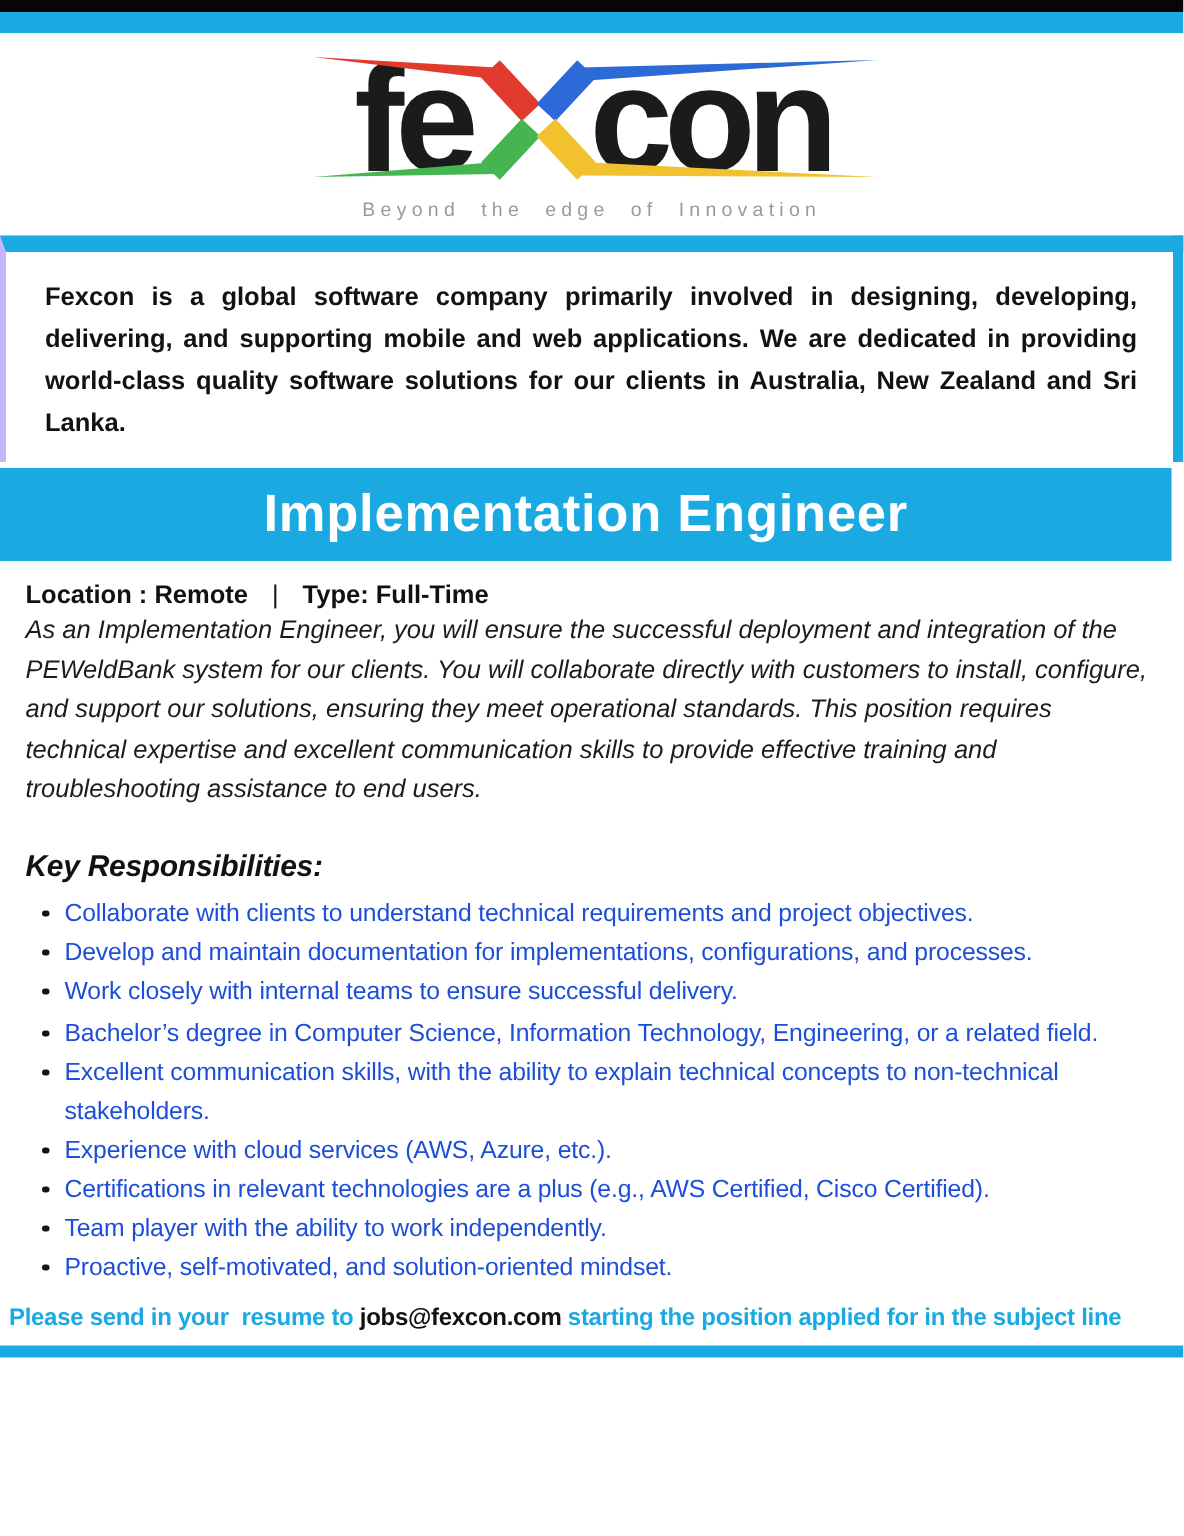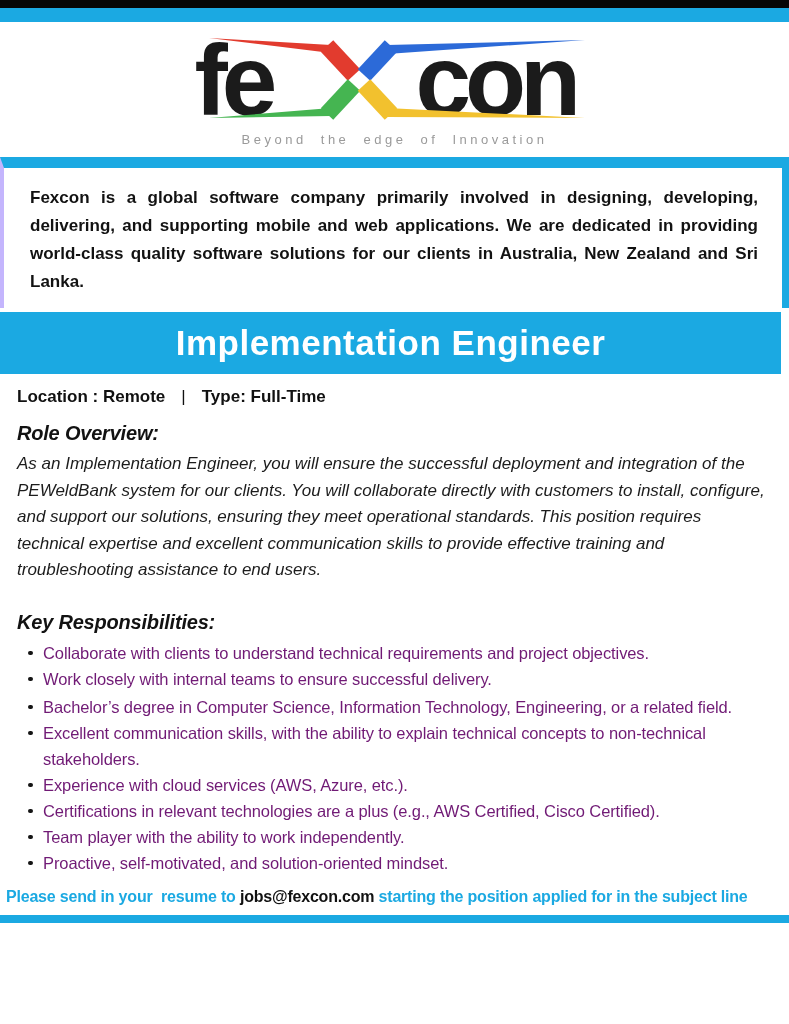--- a/index.html
+++ b/index.html
@@ -9,21 +9,21 @@
     font-family:"Liberation Sans", sans-serif; color:#151515; position:relative;
   }
   
   .bar-black { height:8px; background:#060606; }
   .bar-blue  { height:14px; background:#1BA9E2; }
 
   
   .logo-wrap { padding:8px 0 6px; text-align:center; }
   .logo-row {
     position:relative; width:400px; height:100px; margin:0 auto;
-    display:flex; align-items:center; justify-content:flex-start;gap:32px;
+    display:flex; align-items:center; justify-content:center;
   }
   .logo-letters {
     font-size:100px; font-weight:700; letter-spacing:-6px; color:#1b1b1b;
     line-height:100px; position:relative; z-index:1;
   }
   .x-gap { width:80px; height:1px; }
   .x-svg { position:absolute; left:0; top:0; width:400px; height:100px; z-index:2; }
   .tagline {
     margin-top:2px; color:#9a9a9a; font-size:13px; letter-spacing:3.5px;
     word-spacing:7px; font-weight:400;
@@ -58,21 +58,21 @@
     font-size:20px; font-weight:700; font-style:italic; color:#121212;
     margin-top:15px; margin-bottom:6px; letter-spacing:-0.2px;
   }
   .overview-text {
     font-size:17px; font-style:italic; line-height:26.5px; color:#1c1c1c;
     max-width:758px;
   }
   ul.bullets { list-style:none; margin-top:2px; }
   ul.bullets li {
     position:relative; padding-left:26px; font-size:16.5px; line-height:26px;
-    color:#701a75; max-width:748px; letter-spacing:-0.1px;
+    color:#1d4ed8; max-width:748px; letter-spacing:-0.1px;
   }
   ul.bullets li::before {
     content:""; position:absolute; left:11px; top:11px;
     width:4.5px; height:4.5px; border-radius:50%; background:#141414;
   }
 
   
   .apply-line {
     margin:12px 0 0 6px; font-size:16px; font-weight:700; color:#1BA9E2;
     white-space:pre; letter-spacing:-0.2px;
@@ -117,28 +117,28 @@
   <span class="banner-title">Implementation Engineer</span>
 </div>
 
 <div class="meta-line">
   <span>Location : Remote</span>
   <span class="meta-sep">|</span>
   <span>Type: Full-Time</span>
 </div>
 
 <div class="section">
-  <h2 class="section-heading">Role Overview:</h2>
   <p class="overview-text">As an Implementation Engineer, you will ensure the successful deployment and integration of the PEWeldBank system for our clients. You will collaborate directly with customers to install, configure, and support our solutions, ensuring they meet operational standards. This position requires technical expertise and excellent communication skills to provide effective training and troubleshooting assistance to end users.</p>
 </div>
 
 <div class="section">
   <h2 class="section-heading" style="margin-top:27px;">Key Responsibilities:</h2>
   <ul class="bullets">
     <li>Collaborate with clients to understand technical requirements and project objectives.</li>
+    <li>Develop and maintain documentation for implementations, configurations, and processes.</li>
     <li>Work closely with internal teams to ensure successful delivery.</li>
   </ul>
 </div>
 
 <div class="section">
   <ul class="bullets">
     <li>Bachelor’s degree in Computer Science, Information Technology, Engineering, or a related field.</li>
     <li>Excellent communication skills, with the ability to explain technical concepts to non-technical stakeholders.</li>
     <li>Experience with cloud services (AWS, Azure, etc.).</li>
     <li>Certifications in relevant technologies are a plus (e.g., AWS Certified, Cisco Certified).</li>

